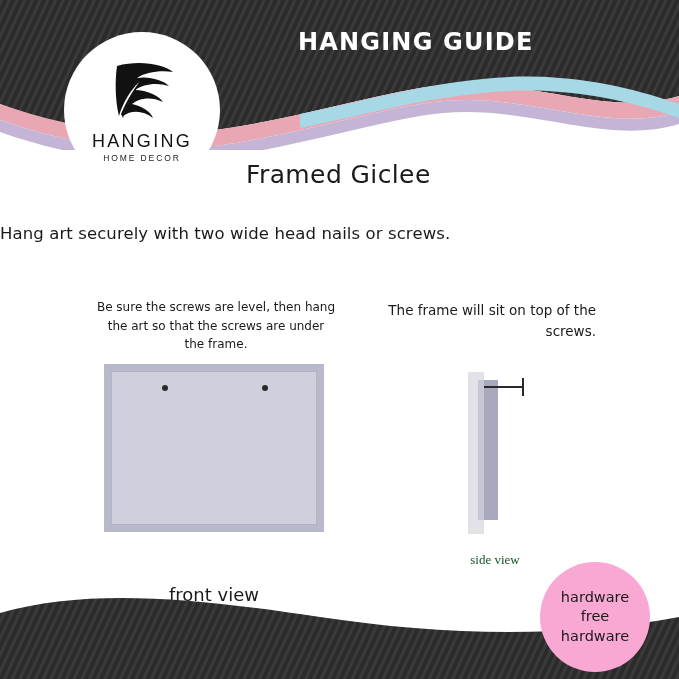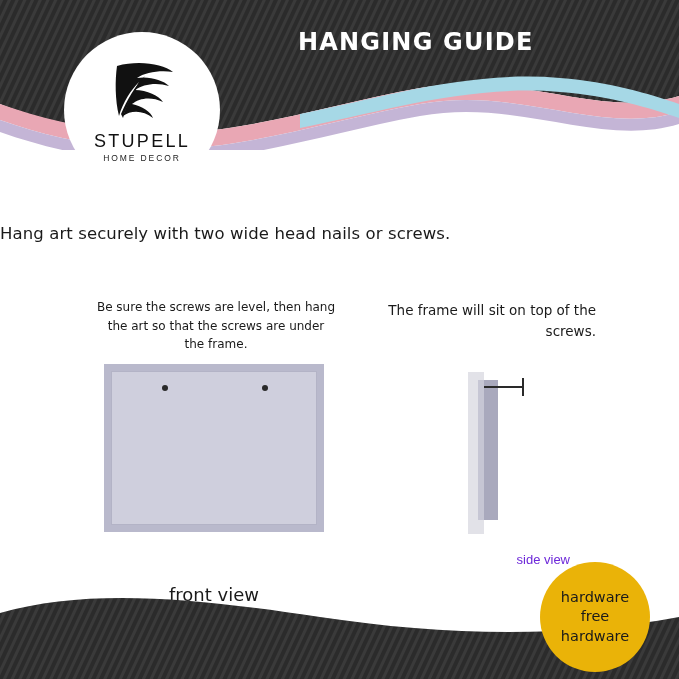--- a/index.html
+++ b/index.html
@@ -207,35 +207,35 @@
     left: 82px; top: 14px;
     width: 2px; height: 18px;
     background: #2a2a2a;
   }
 
   .side-caption {
     position: absolute;
     left: 420px;
     top: 552px;
     width: 150px;
-    text-align: right;
-    font-family: Liberation Sans, sans-serif;
+    text-align: center;
+    font-family: Liberation Serif, serif;
     font-size: 13px;
-    color: #6d28d9;
+    color: #14532d;
   }
 
   
   .badge {
     position: absolute;
     left: 540px;
     top: 562px;
     width: 110px;
     height: 110px;
     border-radius: 50%;
-    background: #eab308;
+    background: #f9a8d4;
     z-index: 9;
     display: flex;
     align-items: center;
     justify-content: center;
     text-align: center;
   }
   .badge-text {
     font-family: "DejaVu Sans", sans-serif;
     font-size: 14.5px;
     color: #1a1a1a;
@@ -269,26 +269,27 @@
 
       <path d="M300,128 C380,112 470,84 560,92 C610,96 650,108 679,118 L679,104 C650,94 610,82 560,78 C470,70 380,98 300,114 Z" fill="#a6d8e6"></path>
     </svg>
   </div>
 
   <div class="logo-circle">
     <svg class="logo-mark" viewBox="0 0 74 68" xmlns="http://www.w3.org/2000/svg">
       <path d="M12,8 C34,2 58,6 68,14 C56,12 40,14 32,20 C44,18 58,22 64,28 C52,24 38,26 30,32 C42,32 54,38 58,44 C46,38 34,40 27,46 C37,48 46,54 48,60 C38,52 26,52 18,58 C22,46 28,34 34,24 C26,32 18,44 14,58 C10,42 10,22 12,8 Z" fill="#111111"></path>
       <path d="M16,56 C22,42 30,28 40,18 C30,32 22,46 18,60 Z" fill="#111111"></path>
     </svg>
-    <div class="logo-name">STUPELL</div>
+    <div class="logo-name">HANGING</div>
     <div class="logo-sub">HOME DECOR</div>
   </div>
 
   <div class="header-title">HANGING GUIDE</div>
 
+  <div class="subtitle">Framed Giclee</div>
 
   <div class="lead">Hang art securely with two wide head nails or screws.</div>
 
   <div class="panel-left-caption">Be sure the screws are level, then hang the art so that the screws are under the frame.</div>
 
   <div class="front-art-wrap">
     <div class="front-frame-outer"></div>
     <div class="front-frame-inner"></div>
     <div class="screw-dot left"></div>
     <div class="screw-dot right"></div>

